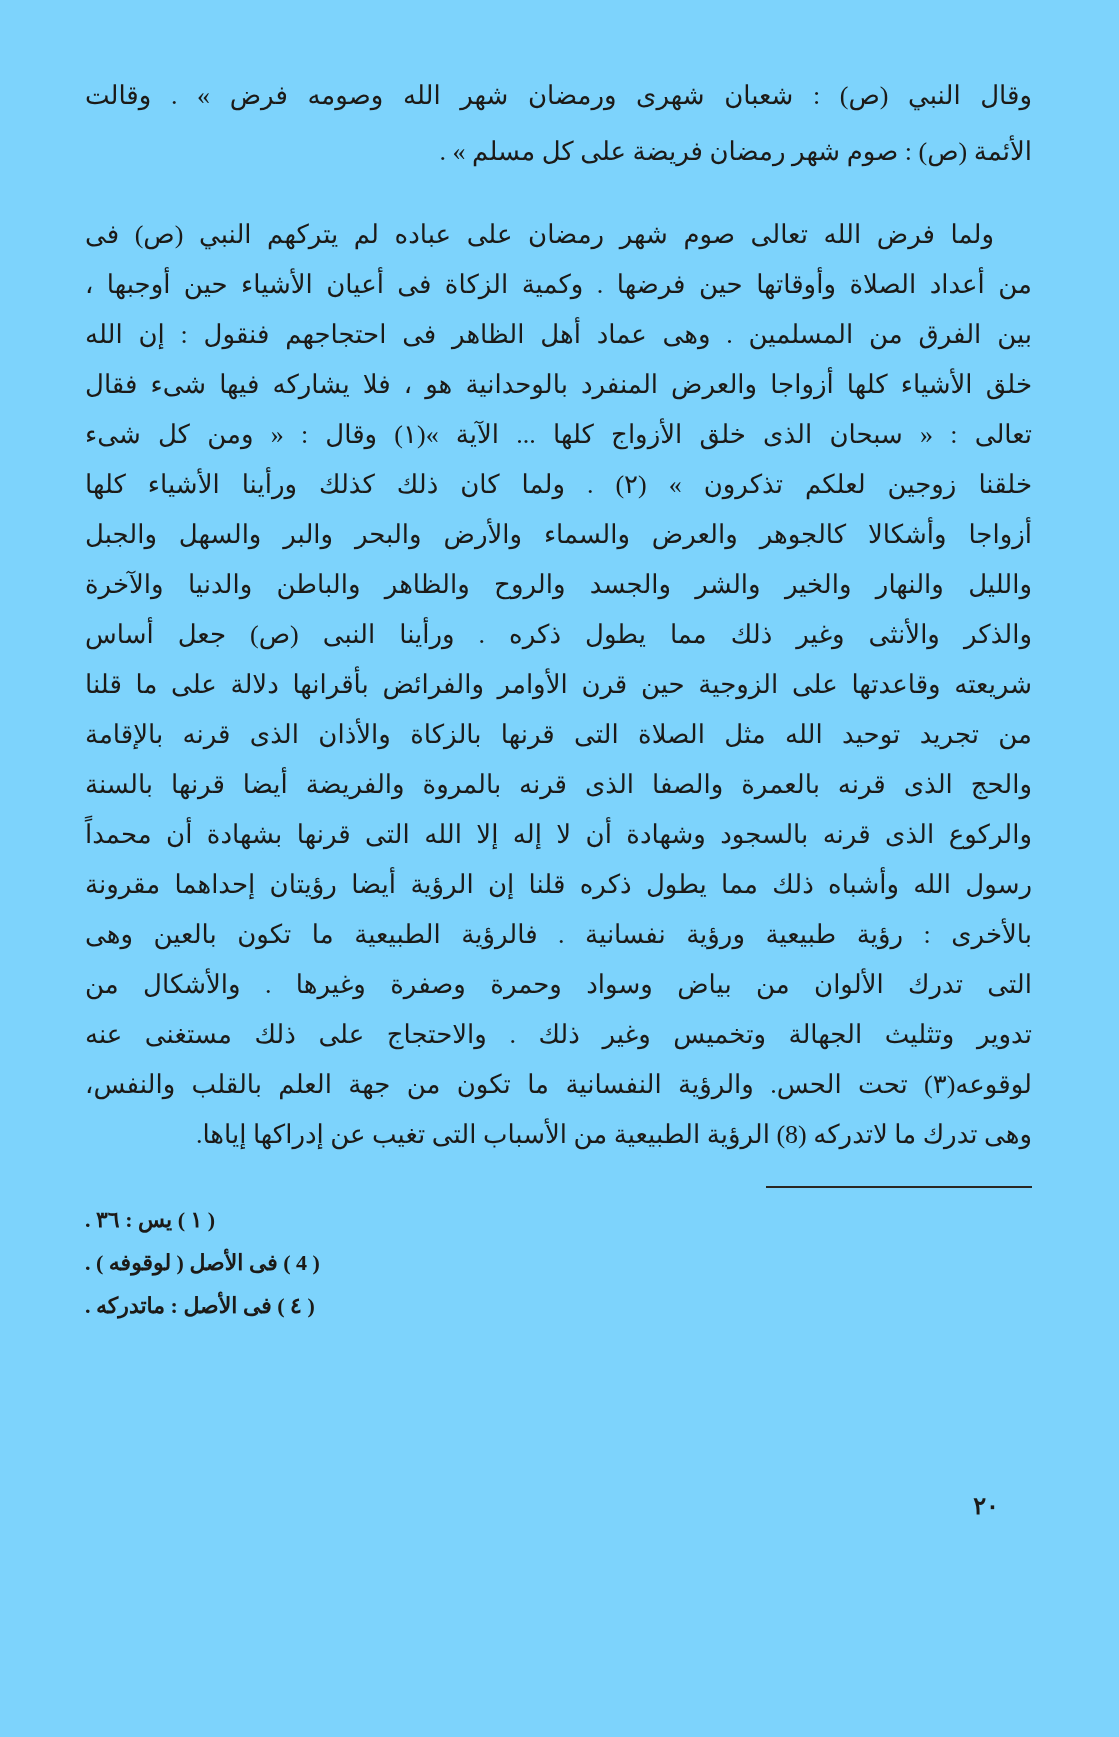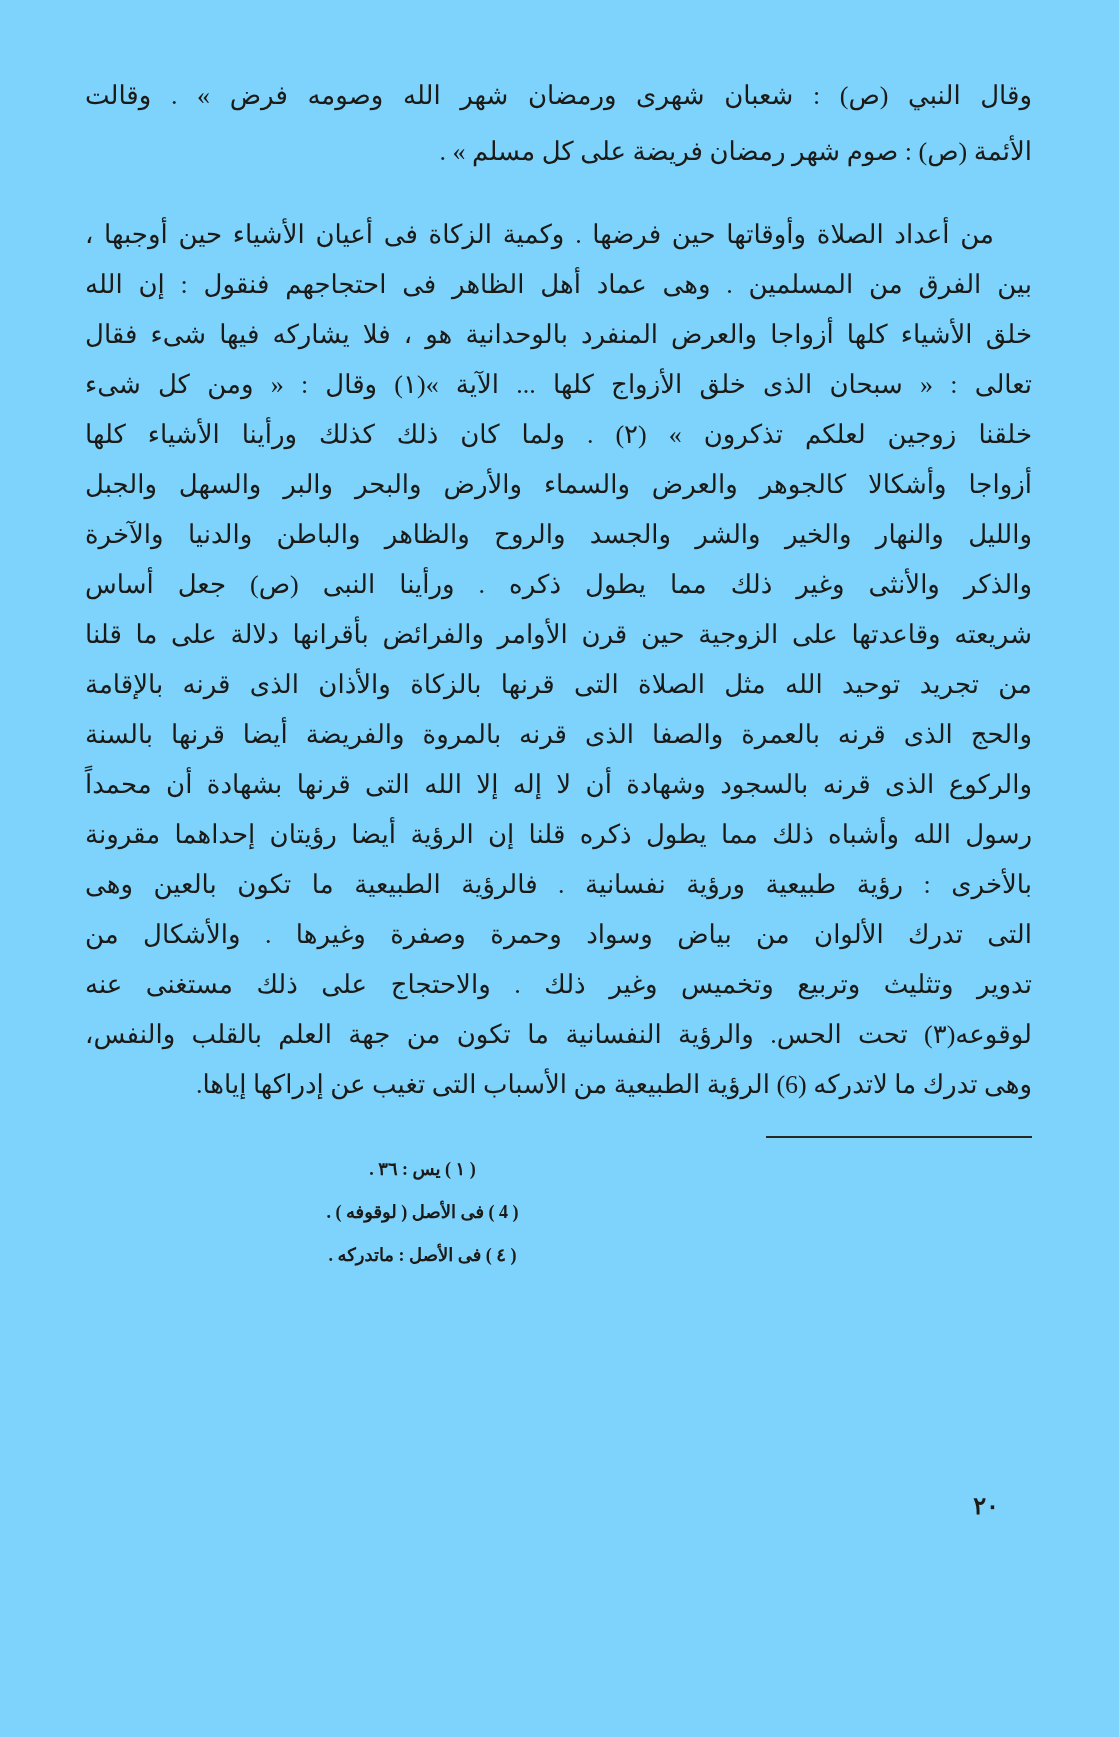--- a/index.html
+++ b/index.html
@@ -39,23 +39,23 @@
   .footnote-separator {
     width: 266px;
     border: none;
     border-top: 2px solid #2a2722;
     margin: 26px 0 10px 0; 
   }
   .footnotes {
     margin-right: 272px;
   }
   .footnotes .footnote-item {
-    font-size: 18px;
+    font-size: 22px;
     line-height: 43px;
-    text-align: center;
+    text-align: left;
     font-weight: bold;
   }
   .page-number {
     position: absolute;
     top: 1492px;
     right: 120px;
     font-size: 24px;
     font-weight: bold;
     letter-spacing: 1px;
   }
@@ -66,38 +66,39 @@
 <div class="page">
 
   <div class="text-block">
 
     <div class="para para-opening">
         <div class="line">وقال النبي (ص) : شعبان شهرى ورمضان شهر الله وصومه فرض » . وقالت</div>
         <div class="line">الأئمة (ص) : صوم شهر رمضان فريضة على كل مسلم » .</div>
       </div>
 
     <div class="para para-main">
+        <div class="line">ولما فرض الله تعالى صوم شهر رمضان على عباده لم يتركهم النبي (ص) فى</div>
         <div class="line">من أعداد الصلاة وأوقاتها حين فرضها . وكمية الزكاة فى أعيان الأشياء حين أوجبها ،</div>
         <div class="line">بين الفرق من المسلمين . وهى عماد أهل الظاهر فى احتجاجهم فنقول : إن الله</div>
         <div class="line">خلق الأشياء كلها أزواجا والعرض المنفرد بالوحدانية هو ، فلا يشاركه فيها شىء فقال</div>
         <div class="line">تعالى : « سبحان الذى خلق الأزواج كلها ... الآية »(١) وقال : « ومن كل شىء</div>
         <div class="line">خلقنا زوجين لعلكم تذكرون » (٢) . ولما كان ذلك كذلك ورأينا الأشياء كلها</div>
         <div class="line">أزواجا وأشكالا كالجوهر والعرض والسماء والأرض والبحر والبر والسهل والجبل</div>
         <div class="line">والليل والنهار والخير والشر والجسد والروح والظاهر والباطن والدنيا والآخرة</div>
         <div class="line">والذكر والأنثى وغير ذلك مما يطول ذكره . ورأينا النبى (ص) جعل أساس</div>
         <div class="line">شريعته وقاعدتها على الزوجية حين قرن الأوامر والفرائض بأقرانها دلالة على ما قلنا</div>
         <div class="line">من تجريد توحيد الله مثل الصلاة التى قرنها بالزكاة والأذان الذى قرنه بالإقامة</div>
         <div class="line">والحج الذى قرنه بالعمرة والصفا الذى قرنه بالمروة والفريضة أيضا قرنها بالسنة</div>
         <div class="line">والركوع الذى قرنه بالسجود وشهادة أن لا إله إلا الله التى قرنها بشهادة أن محمداً</div>
         <div class="line">رسول الله وأشباه ذلك مما يطول ذكره قلنا إن الرؤية أيضا رؤيتان إحداهما مقرونة</div>
         <div class="line">بالأخرى : رؤية طبيعية ورؤية نفسانية . فالرؤية الطبيعية ما تكون بالعين وهى</div>
         <div class="line">التى تدرك الألوان من بياض وسواد وحمرة وصفرة وغيرها . والأشكال من</div>
-        <div class="line">تدوير وتثليث وتربيع وتخميس وغير ذلك . والاحتجاج على ذلك مستغنى عنه</div>
+        <div class="line">تدوير وتثليث الجهالة وتخميس وغير ذلك . والاحتجاج على ذلك مستغنى عنه</div>
         <div class="line">لوقوعه(٣) تحت الحس. والرؤية النفسانية ما تكون من جهة العلم بالقلب والنفس،</div>
-        <div class="line">وهى تدرك ما لاتدركه (6) الرؤية الطبيعية من الأسباب التى تغيب عن إدراكها إياها.</div>
+        <div class="line">وهى تدرك ما لاتدركه (8) الرؤية الطبيعية من الأسباب التى تغيب عن إدراكها إياها.</div>
       </div>
 
     <hr class="footnote-separator">
 
     <div class="footnotes">
         <div class="footnote-item">( ١ ) يس : ٣٦ .</div>
         <div class="footnote-item">( 4 ) فى الأصل ( لوقوفه ) .</div>
         <div class="footnote-item">( ٤ ) فى الأصل : ماتدركه .</div>
       </div>
 

